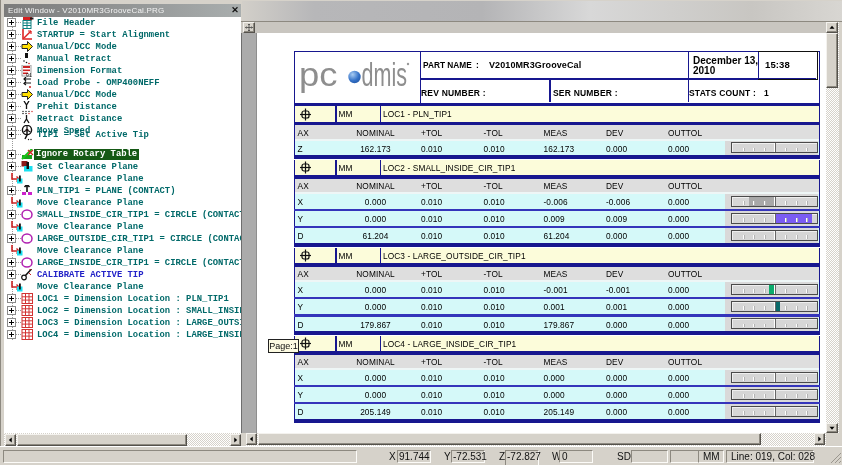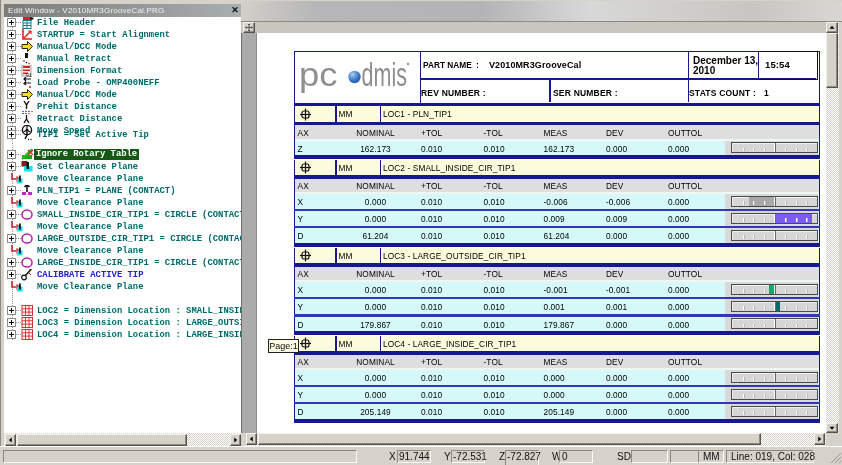--- a/index.html
+++ b/index.html
@@ -294,20 +294,34 @@
 <div class="icon" style="left:6px;top:-1px;width:23px;height:13px">
         <svg width="13" height="13" viewBox="0 0 13 13" style="position:absolute;left:0;top:0">
           <path d="M2 1 L2 7 L8 7" stroke="#cc2222" stroke-width="1.6" fill="none"></path>
           <path d="M6.5 4.5 L9 7 L6.5 9.5" fill="none" stroke="#cc2222" stroke-width="1.4"></path>
           <rect x="7" y="6.5" width="5.5" height="5" fill="#19e0f0"></rect>
           <rect x="9" y="3.5" width="1.8" height="6" fill="#101010"></rect>
         </svg>
       </div>
 <div class="ttx" style="left:33px">Move Clearance Plane</div>
 </div>
+<div class="trow" style="top:276px">
+<div class="pbox" style="left:3px;top:1px"></div>
+<div class="a" style="left:12px;top:5px;width:5px;height:1px;background-image:repeating-linear-gradient(90deg,#9a9a9a 0 1px,#fff 1px 2px)"></div>
+<div class="icon" style="left:17px;top:-1px">
+        <svg width="13" height="13" viewBox="0 0 13 13" style="position:absolute;left:0;top:0">
+          <rect x="1" y="1.5" width="10.5" height="10" fill="#fff" stroke="#d23333" stroke-width="1"></rect>
+          <line x1="1" y1="4.8" x2="11.5" y2="4.8" stroke="#d23333" stroke-width="1"></line>
+          <line x1="1" y1="8.1" x2="11.5" y2="8.1" stroke="#d23333" stroke-width="1"></line>
+          <line x1="4.5" y1="1.5" x2="4.5" y2="11.5" stroke="#d23333" stroke-width="1"></line>
+          <line x1="8" y1="1.5" x2="8" y2="11.5" stroke="#d23333" stroke-width="1"></line>
+        </svg>
+      </div>
+<div class="ttx" style="left:33px">LOC1 = Dimension Location : PLN_TIP1</div>
+</div>
 <div class="trow" style="top:288px">
 <div class="pbox" style="left:3px;top:1px"></div>
 <div class="a" style="left:12px;top:5px;width:5px;height:1px;background-image:repeating-linear-gradient(90deg,#9a9a9a 0 1px,#fff 1px 2px)"></div>
 <div class="icon" style="left:17px;top:-1px">
         <svg width="13" height="13" viewBox="0 0 13 13" style="position:absolute;left:0;top:0">
           <rect x="1" y="1.5" width="10.5" height="10" fill="#fff" stroke="#d23333" stroke-width="1"></rect>
           <line x1="1" y1="4.8" x2="11.5" y2="4.8" stroke="#d23333" stroke-width="1"></line>
           <line x1="1" y1="8.1" x2="11.5" y2="8.1" stroke="#d23333" stroke-width="1"></line>
           <line x1="4.5" y1="1.5" x2="4.5" y2="11.5" stroke="#d23333" stroke-width="1"></line>
           <line x1="8" y1="1.5" x2="8" y2="11.5" stroke="#d23333" stroke-width="1"></line>
@@ -414,21 +428,21 @@
 <div class="a" style="left:392.5px;top:28px;width:1.5px;height:22px;background:#17178f"></div>
 <div class="a" style="left:462.5px;top:-1.5px;width:60px;height:29px;border-top:1.5px solid #111;border-right:1.5px solid #111;border-bottom:1.5px solid #111"></div>
 <div class="a hb" style="left:128px;top:8px;font-size:8.3px;letter-spacing:0px">PART NAME</div>
 <div class="a hb" style="left:181px;top:8px;font-size:8.5px">:</div>
 <div class="a hb" style="left:194px;top:7.5px">V2010MR3GrooveCal</div>
 <div class="a hb" style="left:126px;top:36px;font-size:8.5px;letter-spacing:0.2px">REV NUMBER :</div>
 <div class="a hb" style="left:258px;top:36px;font-size:8.5px;letter-spacing:0.2px">SER NUMBER :</div>
 <div class="a hb" style="left:394px;top:36px;font-size:8.5px;letter-spacing:0.2px">STATS COUNT :</div>
 <div class="a hb" style="left:469px;top:36px;font-size:8.5px">1</div>
 <div class="a hb" style="left:398px;top:4px;width:66px;line-height:9.5px;font-size:10px;letter-spacing:0px">December 13, 2010</div>
-<div class="a hb" style="left:470px;top:7px;font-size:9.5px">15:54</div>
+<div class="a hb" style="left:470px;top:7px;font-size:9.5px">15:38</div>
 <svg class="a" style="left:3px;top:0px" width="120" height="48" viewBox="0 0 120 48">
       <text x="1" y="33.5" font-size="34" fill="#8e8e8e" font-family="Liberation Sans" textLength="38.5" lengthAdjust="spacingAndGlyphs">pc</text>
       <text x="63.5" y="33.5" font-size="34" fill="#8e8e8e" font-family="Liberation Sans" textLength="45.5" lengthAdjust="spacingAndGlyphs">dmis</text>
       <circle cx="56.5" cy="25" r="6.2" fill="url(#lg)"></circle>
       <circle cx="110" cy="12" r="1.2" fill="#999"></circle>
       <defs>
         <radialGradient id="lg" cx="0.35" cy="0.3" r="0.9">
           <stop offset="0" stop-color="#a8ccf2"></stop>
           <stop offset="0.55" stop-color="#3572c8"></stop>
           <stop offset="1" stop-color="#1b4f9b"></stop>

